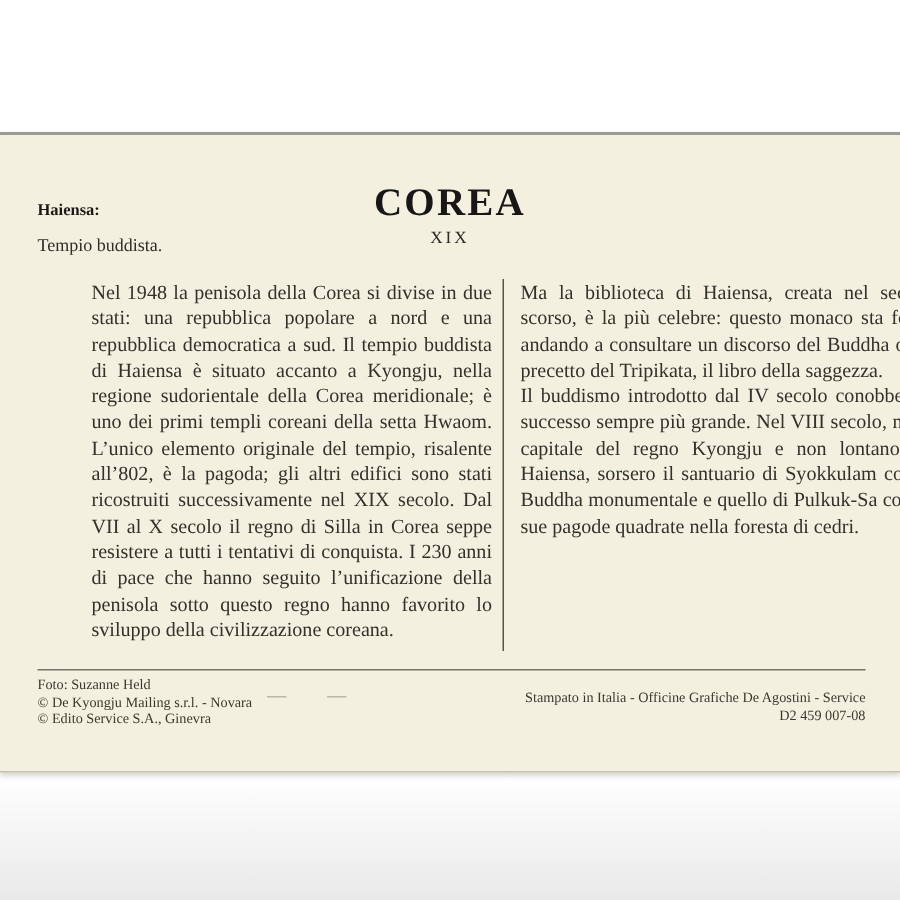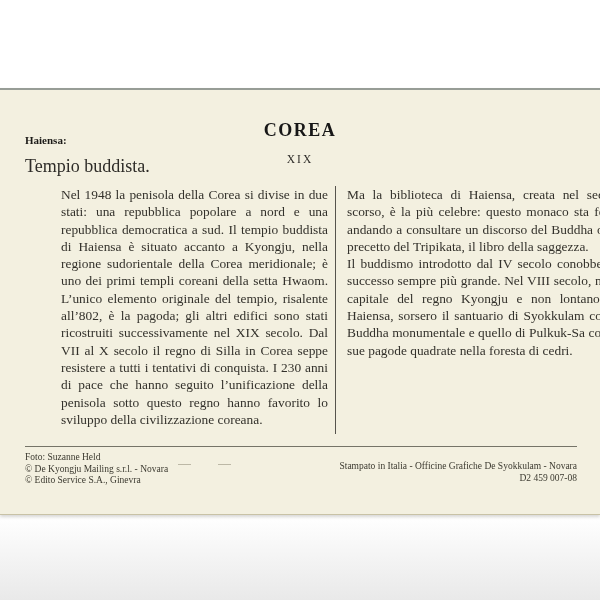--- a/index.html
+++ b/index.html
@@ -15,36 +15,36 @@
   .card {
     position: absolute; left: 0; top: 88px; width: 600px; height: 424px;
     background: #f3f0e0;
     border-top: 2px solid #979d96;
     border-bottom: 1px solid #c8c2a6;
     box-shadow: 0 2px 3px rgba(100,100,90,0.25);
   }
   .card-title {
     position: absolute; left: 0; right: 0; top: 30px;
     text-align: center;
-    font-size: 18px; font-weight: bold; letter-spacing: 1.5px;
+    font-size: 26px; font-weight: bold; letter-spacing: 1.5px;
     color: #171717;
   }
   .series-numeral {
     position: absolute; left: 0; right: 0; top: 63px;
     text-align: center;
     font-size: 11.5px; letter-spacing: 2px;
     color: #2e2c28;
   }
   .card-heading {
     position: absolute; left: 25px; top: 44px;
     font-size: 11px; font-weight: bold; color: #1b1a17;
   }
   .card-subheading {
     position: absolute; left: 25px; top: 66px;
-    font-size: 18px; color: #2e2c28;
+    font-size: 12px; color: #2e2c28;
   }
   .columns {
     position: absolute; left: 25px; top: 96px; width: 561px;
     display: flex; align-items: flex-start; margin-left: 36px;
   }
   .col {
     font-size: 13.4px; line-height: 17.3px;
     text-align: justify; color: #33312b;
   }
   .col p { margin: 0; }
@@ -104,18 +104,18 @@
     <div class="footer-credits">
       <div>Foto: Suzanne Held</div>
       <div>© De Kyongju Mailing s.r.l. - Novara</div>
       <div>© Edito Service S.A., Ginevra</div>
     </div>
 
     <div class="artifact-dash dash-1"></div>
     <div class="artifact-dash dash-2"></div>
 
     <div class="footer-printing">
-      <div>Stampato in Italia - Officine Grafiche De Syokkulam - Novara</div>
+      <div>Stampato in Italia - Officine Grafiche De Agostini - Service</div>
       <div>D2 459 007-08</div>
     </div>
 
   </div>
 </div>
 
 </body></html>

